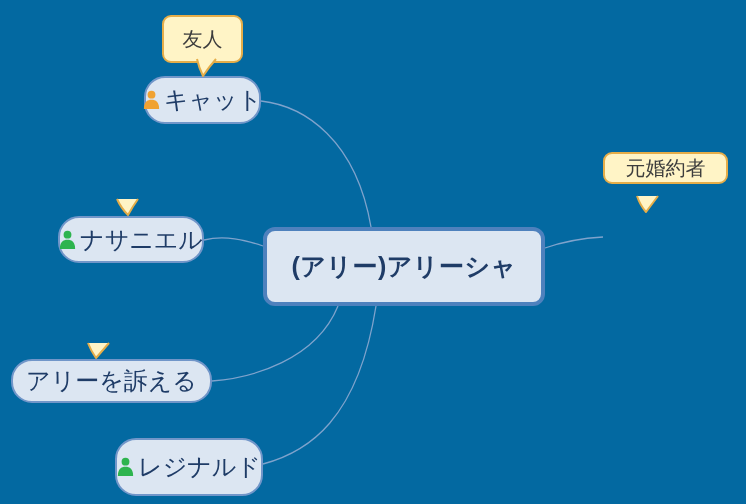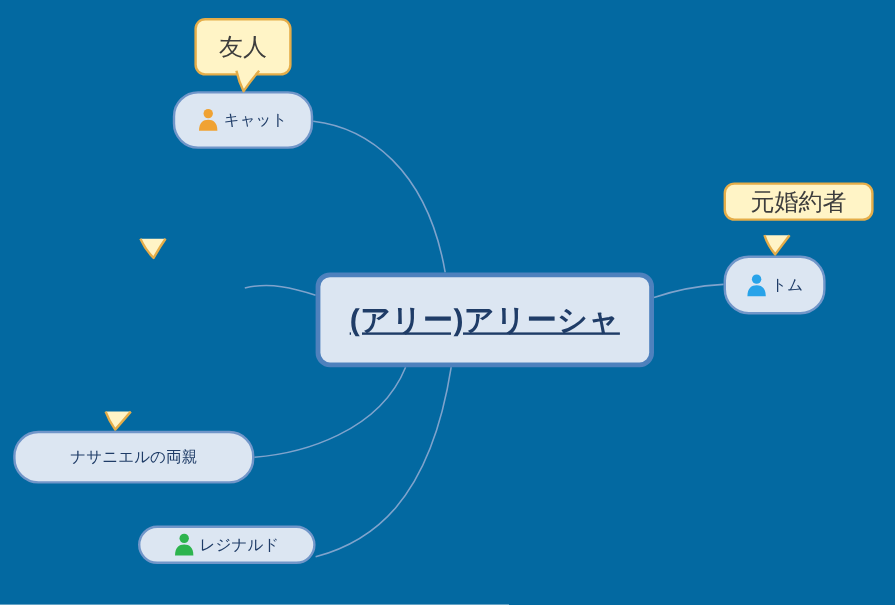--- a/index.html
+++ b/index.html
@@ -7,25 +7,25 @@
     position:relative; width:746px; height:504px; background:#0369a1;
     font-family:"Liberation Sans","DejaVu Sans",sans-serif; overflow:hidden;padding-left:11px;
   }
   svg.layer { position:absolute; left:0; top:0; width:746px; height:504px; pointer-events:none; }
   #connector-layer { z-index:1; }
   #tail-layer { z-index:3; }
   .node {
     position:absolute; z-index:2; box-sizing:border-box;
     background:#dce6f2; border:2px solid #7196c9; border-radius:21px;
     display:flex; align-items:center; justify-content:center; gap:4px;
-    color:#1f3c67; font-size:13px; white-space:nowrap; cursor:default;
+    color:#1f3c67; font-size:24px; white-space:nowrap; cursor:default;
   }
   .node.central {
     border:4px solid #4e81bd; border-radius:12px;
-    font-size:25px; font-weight:bold; letter-spacing:0.5px;text-decoration:underline;
+    font-size:25px; font-weight:bold; letter-spacing:0.5px;
   }
   .callout {
     position:absolute; z-index:2; box-sizing:border-box;
     background:#fff4c6; border:2px solid #e5ad49; border-radius:9px;
     display:flex; align-items:center; justify-content:center;
     color:#3d3d3d; font-size:20px; white-space:nowrap; cursor:default;
   }
   .person { width:17px; height:20px; flex:0 0 auto; }
   .conn { fill:none; stroke:#7fa3cc; stroke-width:1.3px; }
   .tail { fill:#fff4c6; stroke:#e5ad49; stroke-width:2px; stroke-linejoin:round; }
@@ -56,44 +56,44 @@
   <div class="node" style="left:144px;top:76px;width:117px;height:48px">
     <svg class="person" viewBox="0 0 20 23">
       <g fill="#f0a232">
         <circle cx="10" cy="5.2" r="4.6"></circle>
         <path d="M1,22 C1,14 5,11.2 10,11.2 C15,11.2 19,14 19,22 Z"></path>
       </g>
     </svg>
     <span>キャット</span>
   </div>
 
+  <div class="node" style="left:58px;top:216px;width:146px;height:47px">
+    <svg class="person" viewBox="0 0 20 23">
+      <g fill="#2db44e">
+        <circle cx="10" cy="5.2" r="4.6"></circle>
+        <path d="M1,22 C1,14 5,11.2 10,11.2 C15,11.2 19,14 19,22 Z"></path>
+      </g>
+    </svg>
+    <span>ナサニエル</span>
+  </div>
 
   <div class="node" style="left:11px;top:359px;width:201px;height:44px">
-    <span>ナサニエルの両親</span>
+    <span>アリーを訴える</span>
   </div>
 
-  <div class="node" style="left:115px;top:438px;width:148px;height:32px">
+  <div class="node" style="left:115px;top:438px;width:148px;height:58px">
     <svg class="person" viewBox="0 0 20 23">
       <g fill="#2db44e">
         <circle cx="10" cy="5.2" r="4.6"></circle>
         <path d="M1,22 C1,14 5,11.2 10,11.2 C15,11.2 19,14 19,22 Z"></path>
       </g>
     </svg>
     <span>レジナルド</span>
   </div>
 
-  <div class="node" style="left:603px;top:213px;width:85px;height:49px">
-    <svg class="person" viewBox="0 0 20 23">
-      <g fill="#28a3e9">
-        <circle cx="10" cy="5.2" r="4.6"></circle>
-        <path d="M1,22 C1,14 5,11.2 10,11.2 C15,11.2 19,14 19,22 Z"></path>
-      </g>
-    </svg>
-    <span>トム</span>
-  </div>
 
   <div class="node central" style="left:263px;top:227px;width:282px;height:79px">
     <span>(アリー)アリーシャ</span>
   </div>
 
   <svg class="layer" id="tail-layer" viewBox="0 0 746 504">
     <path class="tail" d="M197,59 Q199,68 203,76 Q209,67 216,59"></path>
     <path class="tail" d="M117,199 Q121,208 128,215 Q133,206 138,199"></path>
     <path class="tail" d="M88,343 Q91,351 96,358 Q103,350 109,343"></path>
     <path class="tail" d="M637,196 Q640,205 646,212 Q652,204 658,196"></path>

